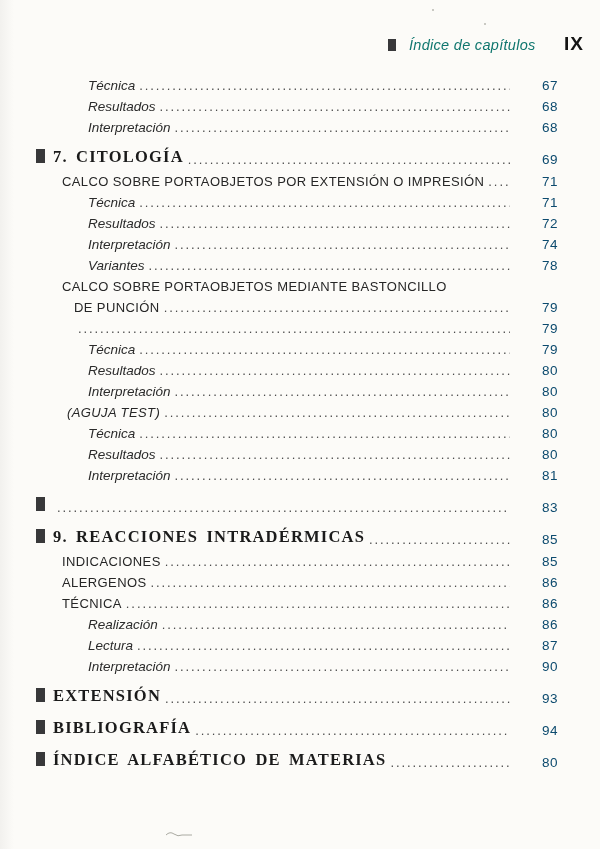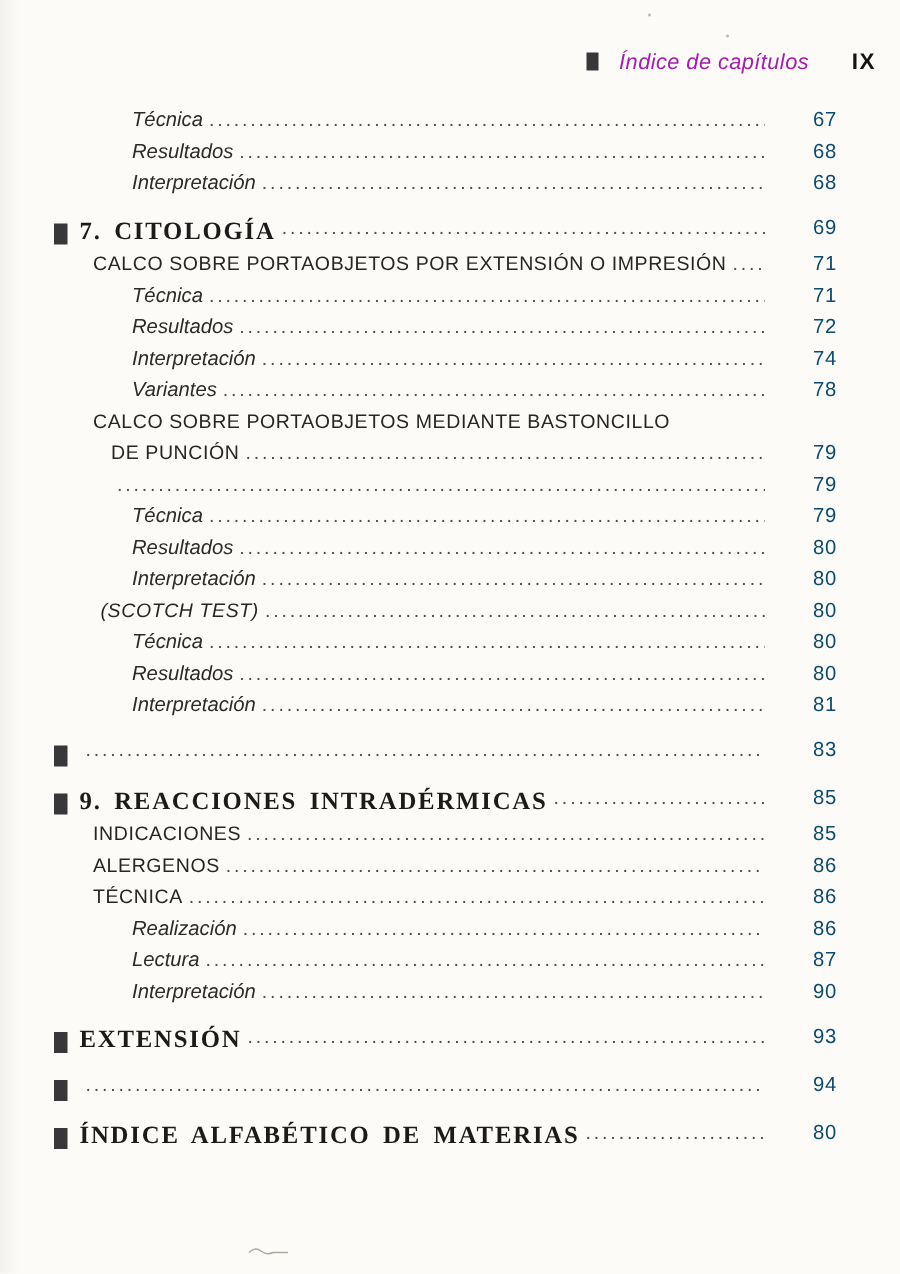--- a/index.html
+++ b/index.html
@@ -19,29 +19,29 @@
   .hdr {
     position: absolute; top: 33px; left: 0; right: 16px;
     text-align: right; white-space: nowrap;
   }
   .hdr-square {
     display: inline-block; width: 8px; height: 12px;
     background: var(--square, #38383a);
     margin-right: 9px; vertical-align: -1px;
   }
   .hdr-title {
-    font-style: italic; font-size: 14.5px; letter-spacing: .3px; color: #a21caf;
+    font-style: italic; font-size: 14.5px; letter-spacing: .3px; color: #0f766e;
   }
   .hdr-page {
-    font-weight: bold; font-size: 15px; letter-spacing: 1px;
+    font-weight: bold; font-size: 19px; letter-spacing: 1px;
     margin-left: 24px; color: #141414;
   }
   
   .toc { position: absolute; top: 72px; left: 36px; right: 42px; }
-  .row { display: flex; align-items: flex-start; height: 21px; }
+  .row { display: flex; align-items: flex-end; height: 21px; }
   .row .label { white-space: nowrap; }
   .row.sub     { padding-left: 52px; font-style: italic; font-size: 13.5px; color: #2b2b2b; }
   .row.section { padding-left: 26px; font-size: 13px; color: #262626; letter-spacing: .4px; }
   .row.seccont { padding-left: 38px; font-size: 13px; color: #262626; letter-spacing: .4px; }
   .row.chapter {
     margin-top: 9px; margin-bottom: 1px; height: 23px;
     font-family: "Liberation Serif", serif; font-weight: bold;
     font-size: 16.5px; color: var(--ink, #1b1b1b);
     letter-spacing: 1.2px; word-spacing: 3px;
   }
@@ -149,21 +149,21 @@
       <span class="label">Resultados</span>
       <span class="dots">............................................................................................................................................................................................................................</span>
       <span class="pnum">80</span>
     </div>
     <div class="row sub">
       <span class="label">Interpretación</span>
       <span class="dots">............................................................................................................................................................................................................................</span>
       <span class="pnum">80</span>
     </div>
     <div class="row section">
-      <i>(SCOTCH TEST)</i>
+      <i>(AGUJA TEST)</i>
       <span class="dots">............................................................................................................................................................................................................................</span>
       <span class="pnum">80</span>
     </div>
     <div class="row sub">
       <span class="label">Técnica</span>
       <span class="dots">............................................................................................................................................................................................................................</span>
       <span class="pnum">80</span>
     </div>
     <div class="row sub">
       <span class="label">Resultados</span>
@@ -217,20 +217,21 @@
       <span class="pnum">90</span>
     </div>
     <div class="row chapter">
       <span class="sq"></span>
       <span class="label">EXTENSIÓN</span>
       <span class="dots">............................................................................................................................................................................................................................</span>
       <span class="pnum">93</span>
     </div>
     <div class="row chapter">
       <span class="sq"></span>
+      <span class="label">BIBLIOGRAFÍA</span>
       <span class="dots">............................................................................................................................................................................................................................</span>
       <span class="pnum">94</span>
     </div>
     <div class="row chapter">
       <span class="sq"></span>
       <span class="label">ÍNDICE ALFABÉTICO DE MATERIAS</span>
       <span class="dots">............................................................................................................................................................................................................................</span>
       <span class="pnum">80</span>
     </div>
   </main>

